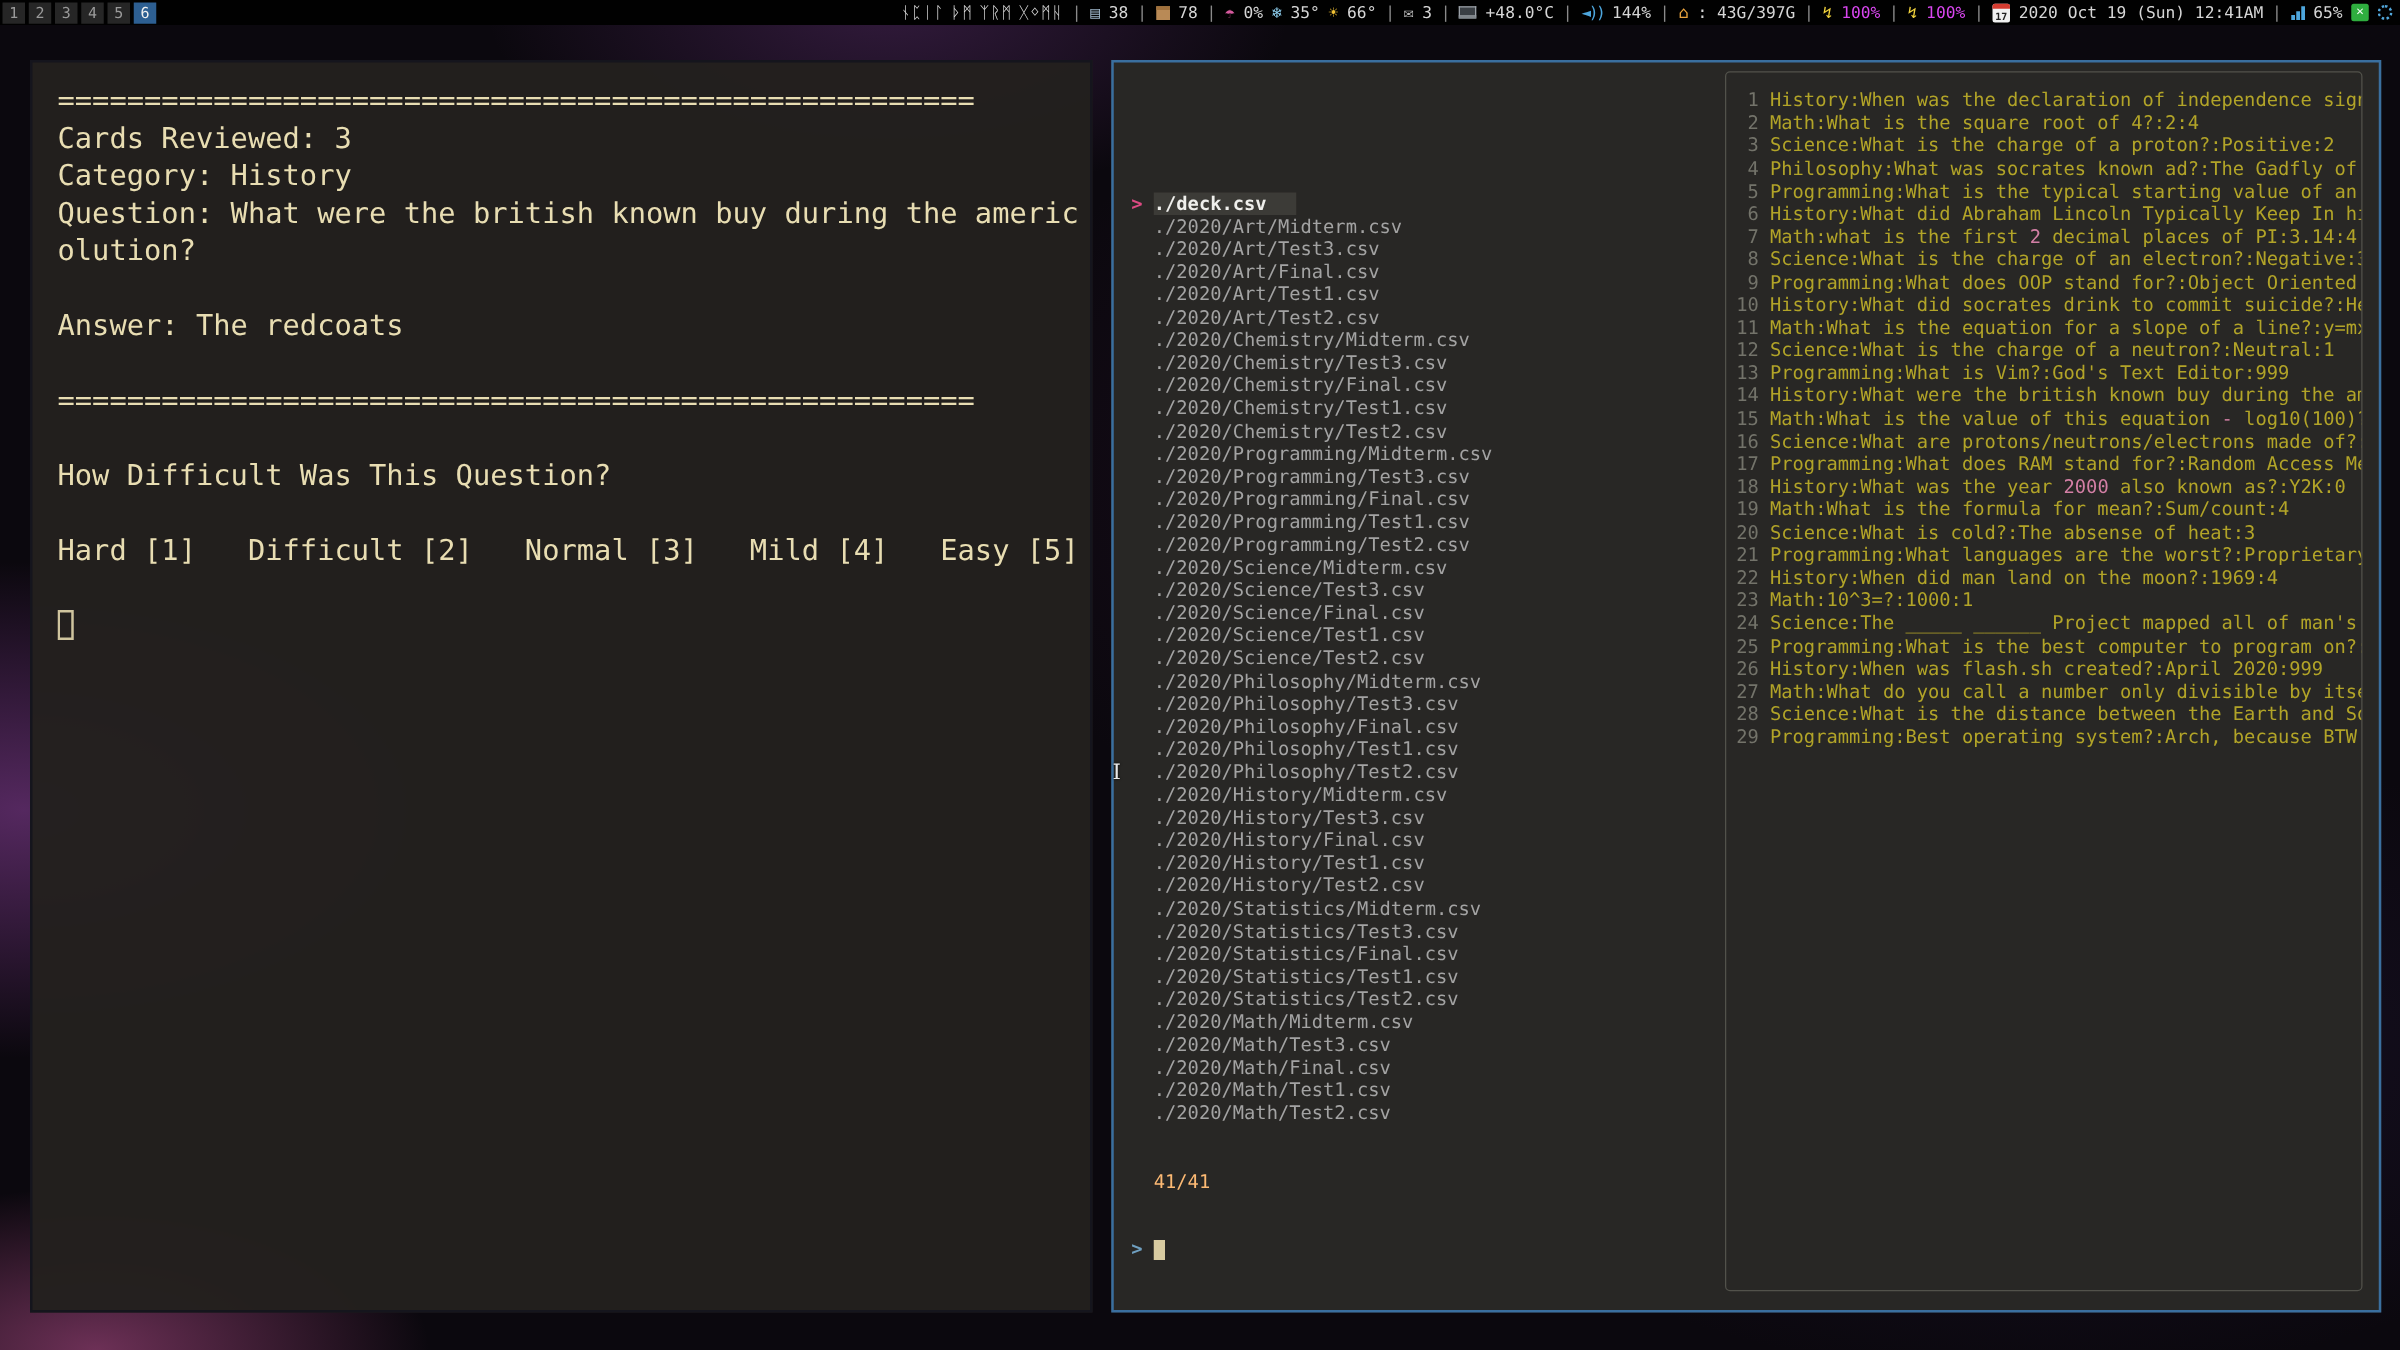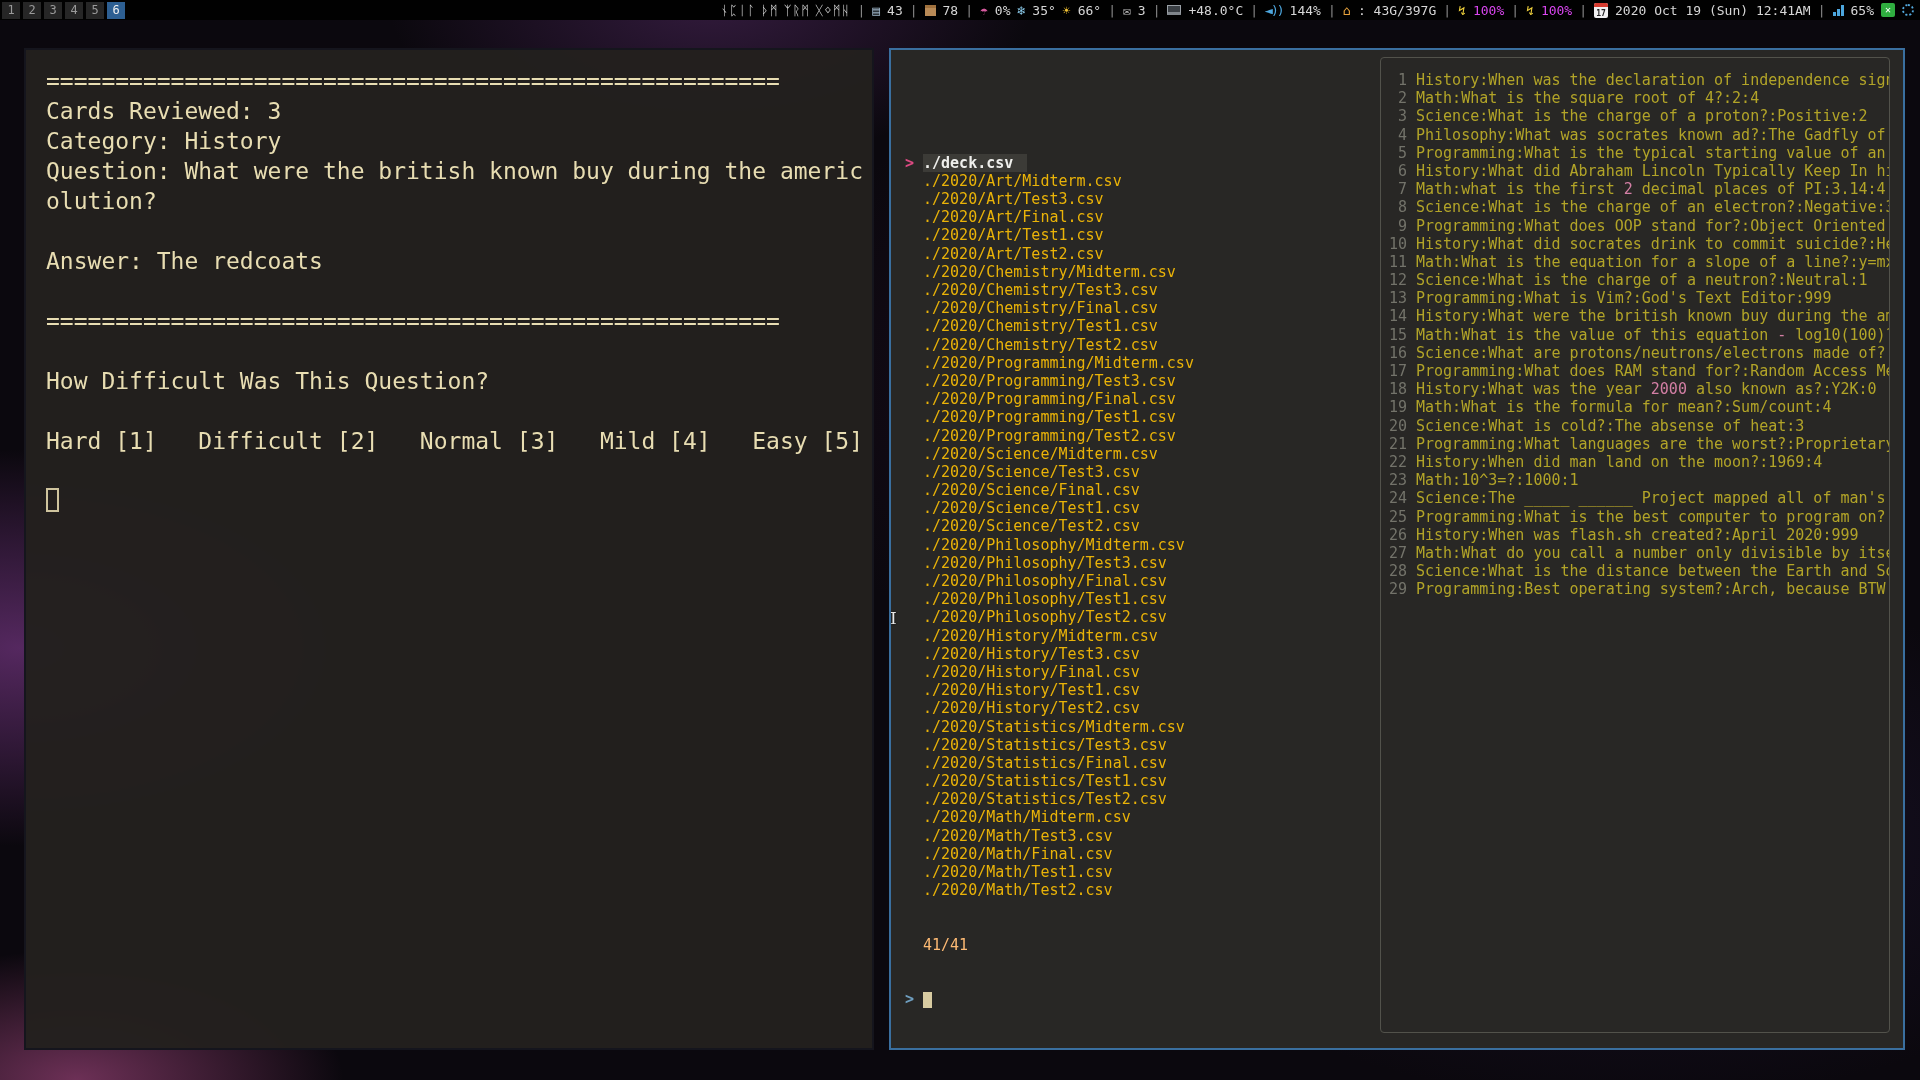--- a/index.html
+++ b/index.html
@@ -58,22 +58,22 @@
   
   .flash { padding:16px 0 0 20px; font-size:23px; line-height:30px; color:#e8ddb2; white-space:pre; }
   .tl { height:30px; overflow:hidden; }
   .hollow-cursor { display:inline-block; width:13px; height:24px; border:2px solid #cfc49e; margin-top:2px; }
 
   
   .fzf-list { position:absolute; left:14px; bottom:3px; font-size:15px; line-height:18.2px; white-space:pre; }
   .frow { display:flex; height:18.2px; align-items:center; }
   .ptr { width:18px; color:#dc4a82; font-weight:bold; }
   .ptr.blue { color:#6f9fc0; }
-  .fname { color:#eab308; }
-  .fname.sel { color:#efefec; font-weight:bold; background:#3c3b37; padding-right:14px; }
+  .fname { color:#a3a3a3; }
+  .fname.sel { color:#efefec; font-weight:bold; background:#3c3b37; padding-right:24px; }
   .counter { color:#fdba74; margin-left:18px; height:18.2px; }
   .block-cursor { display:inline-block; width:9px; height:16px; background:#d8cba1; vertical-align:-3px; }
 
   
   .preview { position:absolute; left:489px; top:7px; width:510px; height:976px;
              border:1px solid #52524b; border-radius:4px; padding-top:13px; overflow:hidden;
              font-size:15px; line-height:18.2px; white-space:pre; }
   .prow { display:flex; height:18.2px; }
   .ln { width:26px; flex:none; text-align:right; color:#73736a; margin-right:9px; }
   .yl { color:#b2a428; }
@@ -92,21 +92,21 @@
       <div class="ws">2</div>
       <div class="ws">3</div>
       <div class="ws">4</div>
       <div class="ws">5</div>
       <div class="ws active">6</div>
     </div>
 
   <div class="status">
     <span class="runes">ᚾᛈᛁᛚ ᚦᛗ ᛉᚱᛗ ᚷᛜᛗᚺ</span>
     <span class="sep">|</span>
-    <span class="ic i-news">▤</span><span>43</span>
+    <span class="ic i-news">▤</span><span>38</span>
     <span class="sep">|</span>
     <span class="ic i-pkg"></span><span>78</span>
     <span class="sep">|</span>
     <span class="ic i-umb">☂</span><span>0%</span>
     <span class="ic i-snow">❄</span><span>35°</span>
     <span class="ic i-sun">☀</span><span>66°</span>
     <span class="sep">|</span>
     <span class="ic i-mail">✉</span><span>3</span>
     <span class="sep">|</span>
     <span class="ic i-lap"></span><span>+48.0°C</span>

